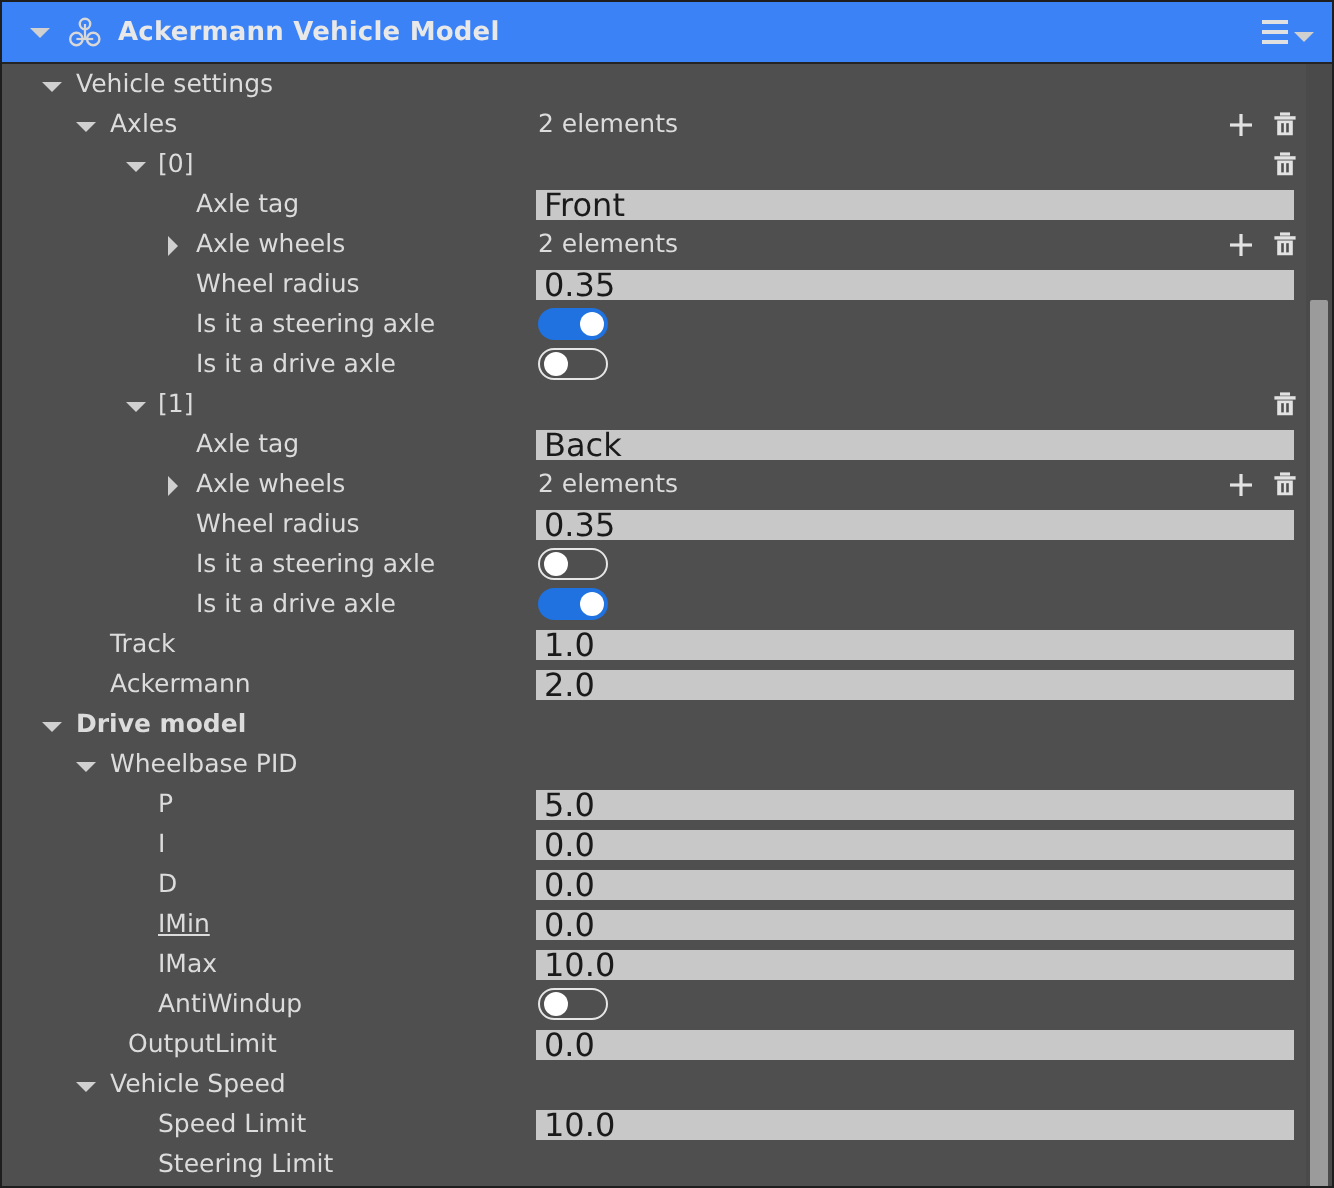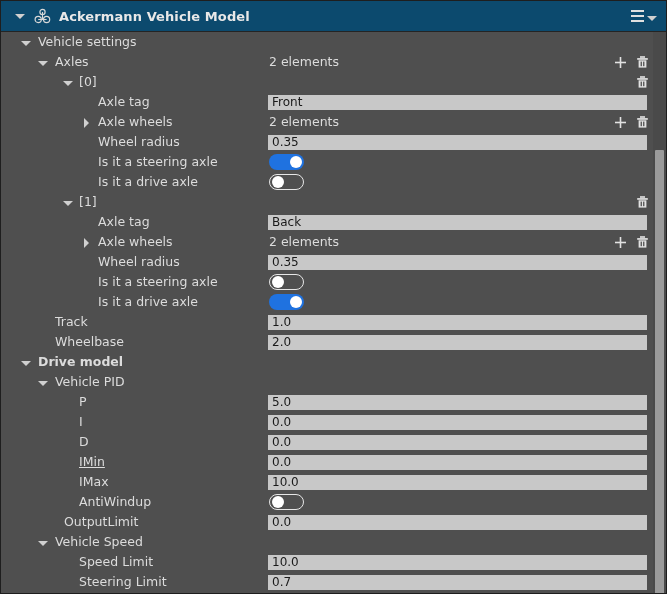--- a/index.html
+++ b/index.html
@@ -16,21 +16,21 @@
     height: 594px;
     background: #4f4f4f;
     border: 1px solid #1e1e1e;
     box-sizing: border-box;
     overflow: hidden;
   }
   
   #titlebar {
     position: relative;
     height: 31px;
-    background: #0c4a6e;
+    background: #3b82f6;
     border-bottom: 1px solid #242424;
     display: flex;
     align-items: center;
     box-sizing: border-box;
   }
   .tri {
     width: 0; height: 0;
     border-left: 5px solid transparent;
     border-right: 5px solid transparent;
     border-top: 5px solid #d0d0d0;
@@ -128,21 +128,21 @@
     font-size: 12.5px;
   }
   .field {
     position: absolute;
     left: 267px;
     right: 19px;
     top: 3px;
     height: 15px;
     background: #c8c8c8;
     color: #1a1a1a;
-    font-size: 12px;
+    font-size: 16px;
     line-height: 15px;
     padding-left: 4px;
     box-sizing: border-box;
     border: none;
     font-family: "DejaVu Sans", "Liberation Sans", sans-serif;
     outline: none;
   }
   .toggle {
     position: absolute;
     left: 268px;
@@ -355,34 +355,34 @@
         <span class="label" style="left: 97px;">Is it a drive axle</span>
         <span class="toggle on">
           <span class="knob"></span>
         </span>
       </div>
       <div class="row">
         <span class="label" style="left: 54px;">Track</span>
         <input class="field" type="text" value="1.0" style="">
       </div>
       <div class="row">
-        <span class="label" style="left: 54px;">Wheelbase</span>
+        <span class="label" style="left: 54px;">Ackermann</span>
         <input class="field" type="text" value="2.0" style="">
       </div>
       <div class="row">
         <span class="arrow" style="left: 20px;">
           <span class="tri"></span>
         </span>
         <span class="label" style="left: 37px; font-weight: bold;">Drive model</span>
       </div>
       <div class="row">
         <span class="arrow" style="left: 37px;">
           <span class="tri"></span>
         </span>
-        <span class="label" style="left: 54px;">Vehicle PID</span>
+        <span class="label" style="left: 54px;">Wheelbase PID</span>
       </div>
       <div class="row">
         <span class="label" style="left: 78px;">P</span>
         <input class="field" type="text" value="5.0" style="">
       </div>
       <div class="row">
         <span class="label" style="left: 78px;">I</span>
         <input class="field" type="text" value="0.0" style="">
       </div>
       <div class="row">
@@ -412,21 +412,20 @@
           <span class="tri"></span>
         </span>
         <span class="label" style="left: 54px;">Vehicle Speed</span>
       </div>
       <div class="row">
         <span class="label" style="left: 78px;">Speed Limit</span>
         <input class="field" type="text" value="10.0" style="">
       </div>
       <div class="row">
         <span class="label" style="left: 78px;">Steering Limit</span>
-        <input class="field" type="text" value="0.7" style="">
       </div>
     </div>
 
   <div id="scroll-track">
     <div id="scroll-thumb"></div>
   </div>
 
 </div>
 
 </body></html>

